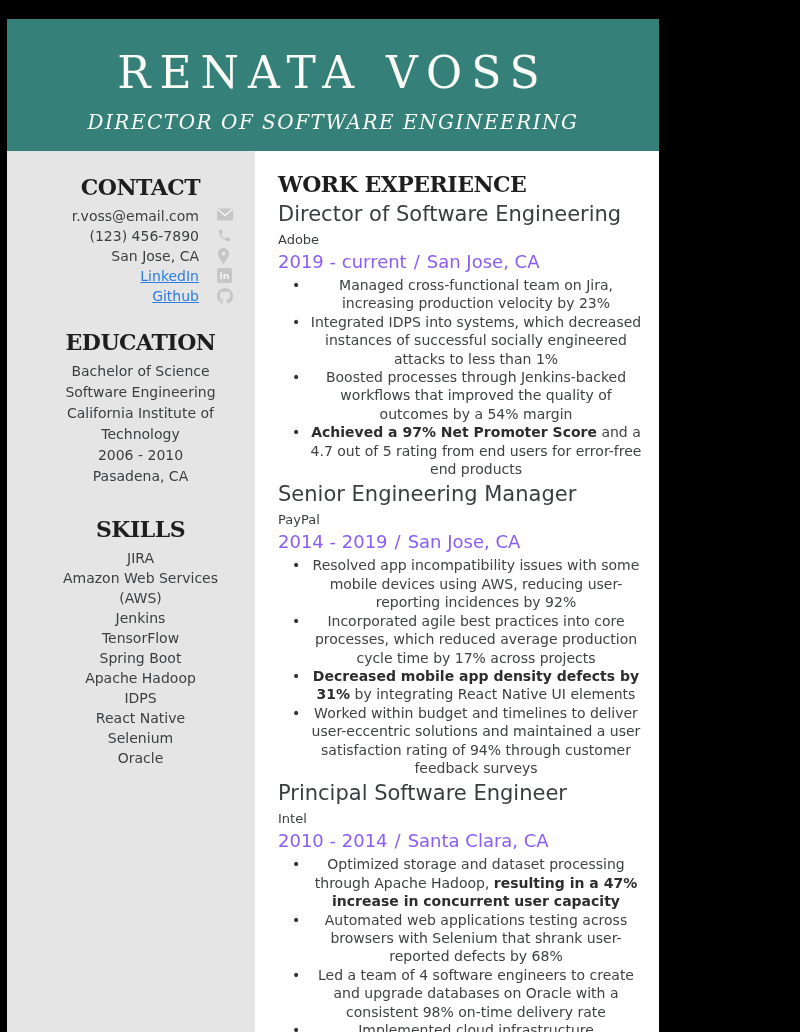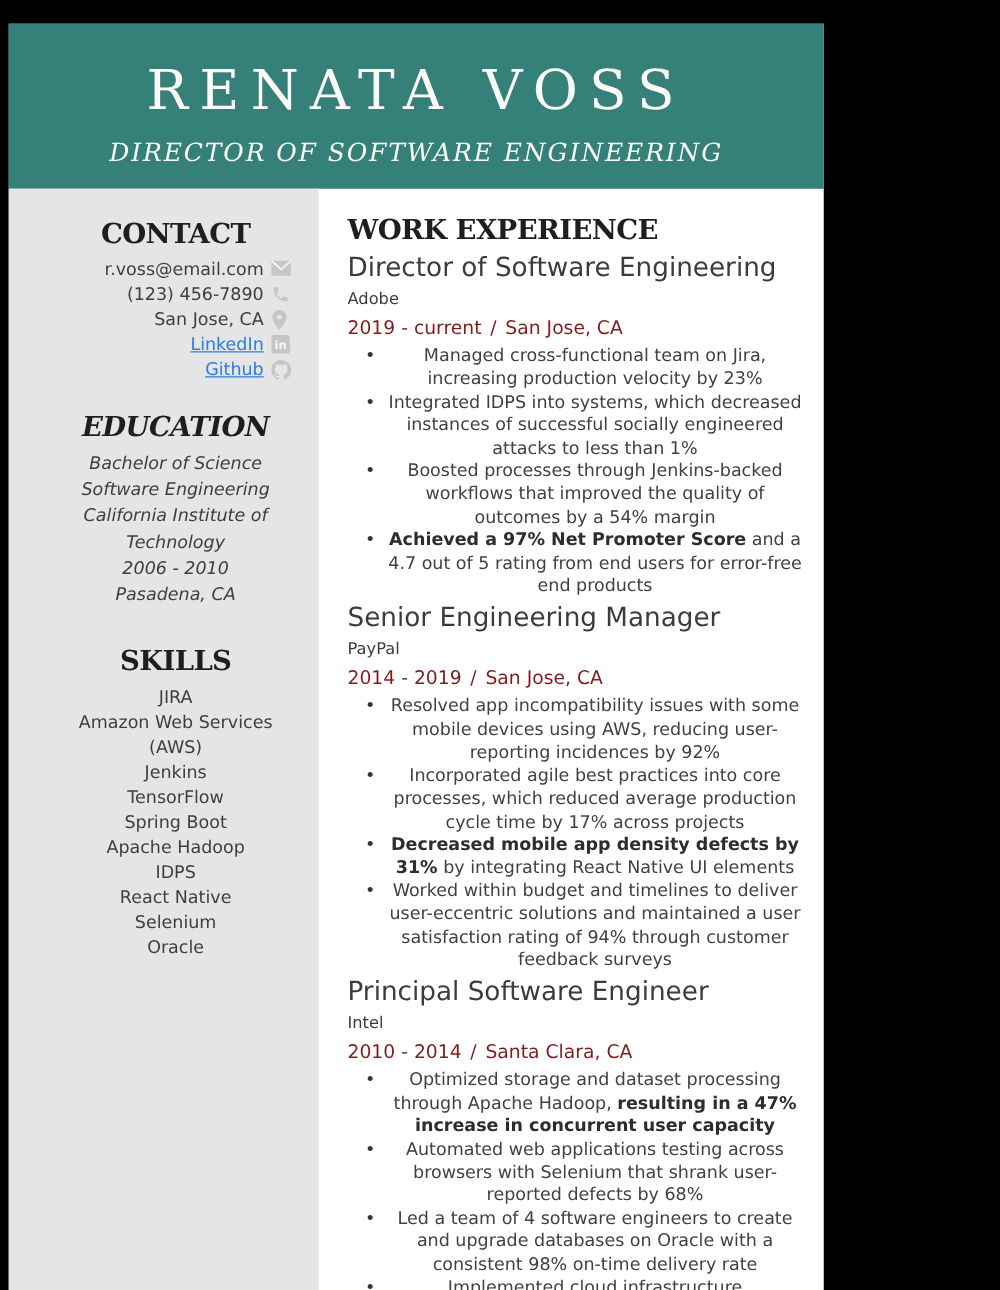--- a/index.html
+++ b/index.html
@@ -49,45 +49,45 @@
     color:#3c3e40;
   }
   .sidebar h2, .main h1{
     font-family:"DejaVu Serif", serif;
     font-weight:bold;
     font-size:22px;line-height:24px;
     letter-spacing:-0.5px;
     color:#1e1e1e;
     margin:0 0 7px 0;
   }
-  .sidebar section.edu{margin-top:24px;font-style:italic;}
+  .sidebar section.edu{margin-top:24px;}
   .sidebar section.skl{margin-top:30px;}
   .contact-row{
     display:flex;justify-content:flex-end;align-items:center;
-    gap:6px;line-height:20px;font-size:14px;
+    gap:18px;line-height:20px;font-size:14px;
   }
   .contact-row .icon{flex:none;width:16px;height:16px;display:inline-flex;}
   .contact-row a{color:#2a7de1;text-decoration:underline;cursor:pointer;}
   .edu-line{font-size:14px;line-height:21px;}
   .skill-line{font-size:14px;line-height:20px;}
   
   .main{
     flex:1;box-sizing:border-box;
     padding:21px 16px 0 23px;
     color:#3f4142;
   }
   .main h1{margin-bottom:6px;}
   .job{margin-top:0;}
   .job + .job{margin-top:4px;}
   .job-title{
     font-size:21px;line-height:25px;
     color:#3a3d40;
   }
   .company{font-size:13px;line-height:20px;margin-top:3px;color:#3a3d40;}
-  .dates{font-size:15px;line-height:20px;margin-top:2px;color:#7f1d1d;}
+  .dates{font-size:18px;line-height:20px;margin-top:2px;color:#8b5cf6;}
   .dates .sep{padding:0 7px;}
   ul.bullets{
     list-style:none;
     margin:4px 0 0 0;
     padding:0 0 0 31px;
     text-align:center;
   }
   ul.bullets li{
     position:relative;
     font-size:14px;line-height:18.4px;

